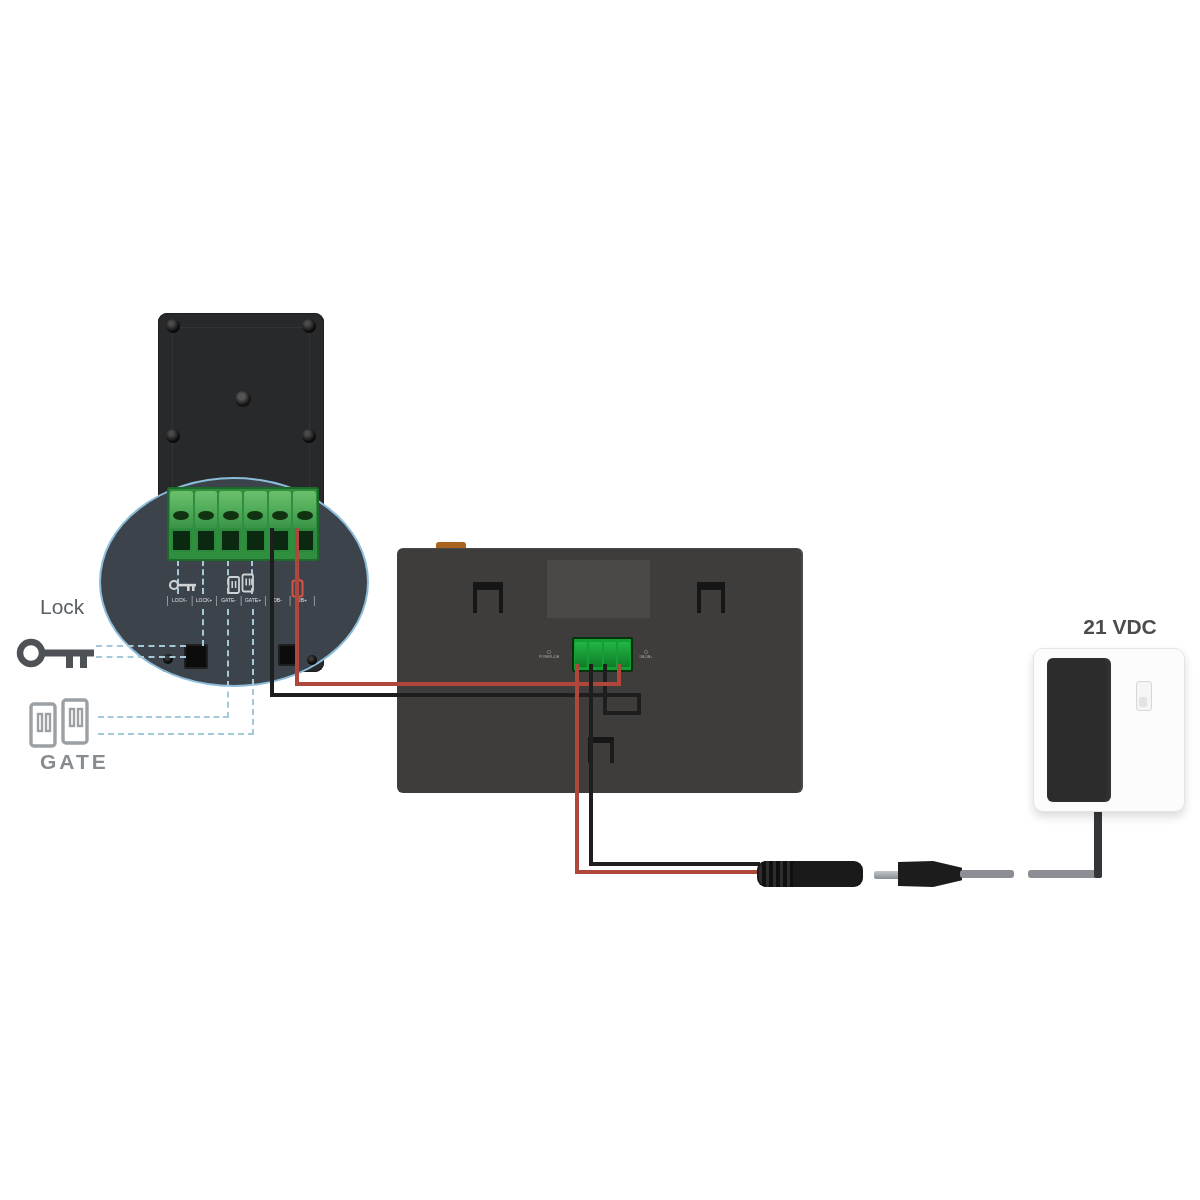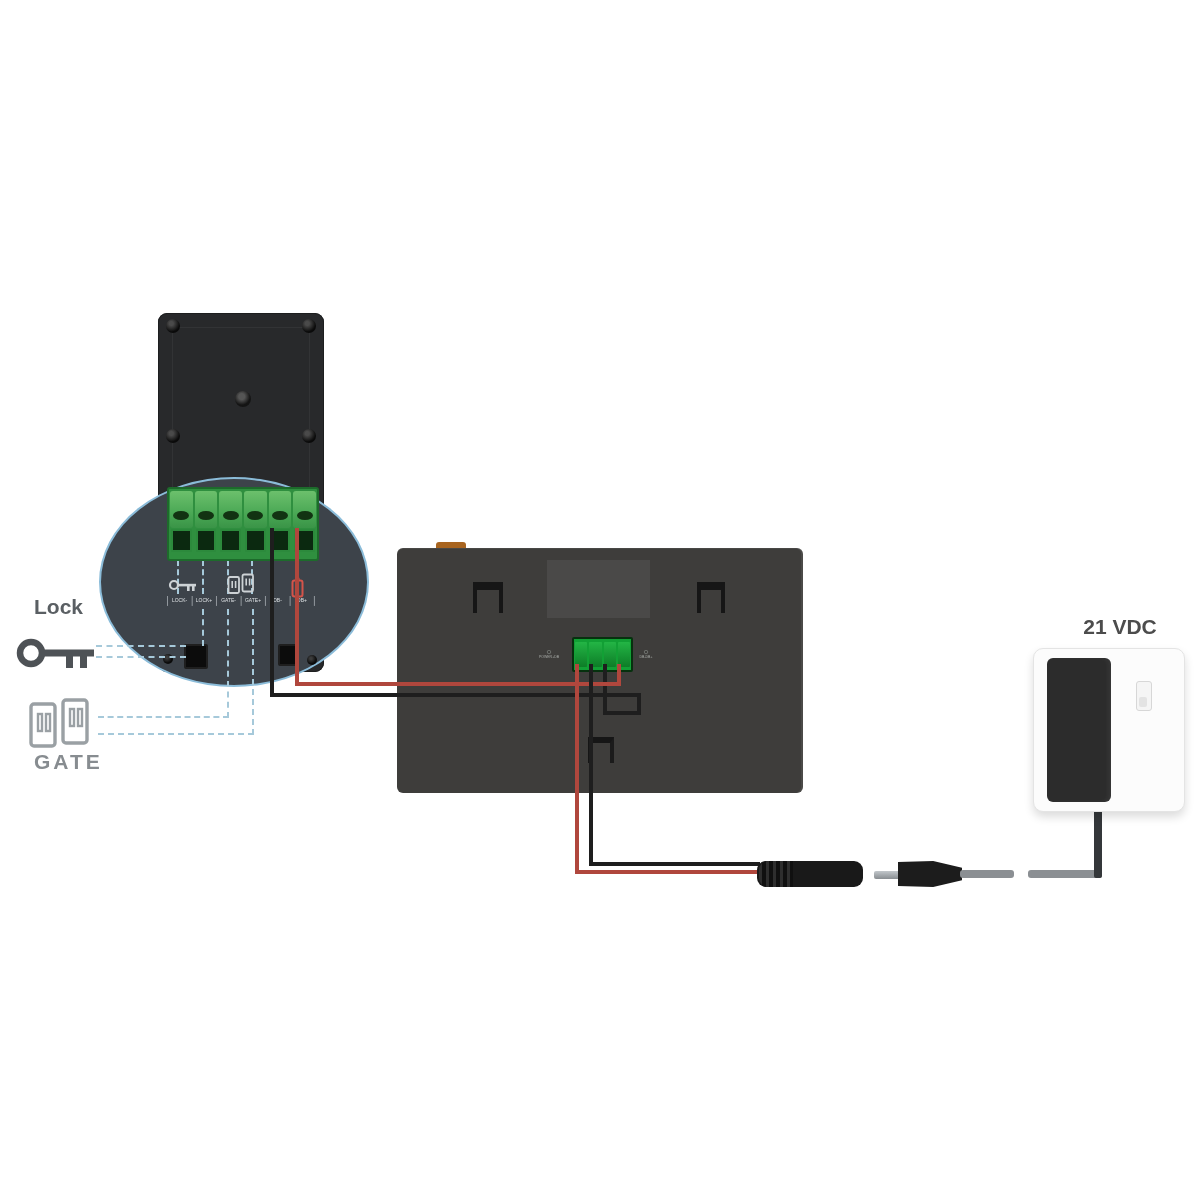--- a/index.html
+++ b/index.html
@@ -79,22 +79,22 @@
   
   .wall-plate{left:1033px;top:648px;width:150px;height:162px;background:#fcfcfc;border:1px solid #e4e4e4;
               border-radius:10px;box-shadow:0 5px 10px rgba(0,0,0,0.14);}
   .adapter{left:1047px;top:658px;width:64px;height:144px;background:#2c2c2c;border-radius:6px;
            box-shadow:inset -3px 0 4px rgba(255,255,255,0.05);}
   .plate-switch{left:1136px;top:681px;width:14px;height:28px;background:#f5f5f5;border:1px solid #d7d7d7;
                 border-radius:3px;}
   .plate-switch::after{content:"";position:absolute;left:2px;bottom:3px;width:8px;height:10px;background:#e3e3e3;border-radius:2px;}
 
   
-  .lock-label{left:34px;top:595px;font-size:21px;color:#5a5f63;font-weight:700;}
-  .gate-label{left:34px;top:750px;font-size:21px;color:#878c90;letter-spacing:3px;font-weight:600;}
+  .lock-label{left:40px;top:595px;font-size:21px;color:#5a5f63;font-weight:400;}
+  .gate-label{left:40px;top:750px;font-size:21px;color:#878c90;letter-spacing:3px;font-weight:600;}
   .power-label{left:1060px;top:615px;width:120px;text-align:center;font-size:21px;font-weight:700;color:#4c4c4c;}
 </style>
 </head>
 <body>
 
 <div id="canvas">
 
   <div class="abs orange-tab"></div>
 
   <div class="abs monitor">

